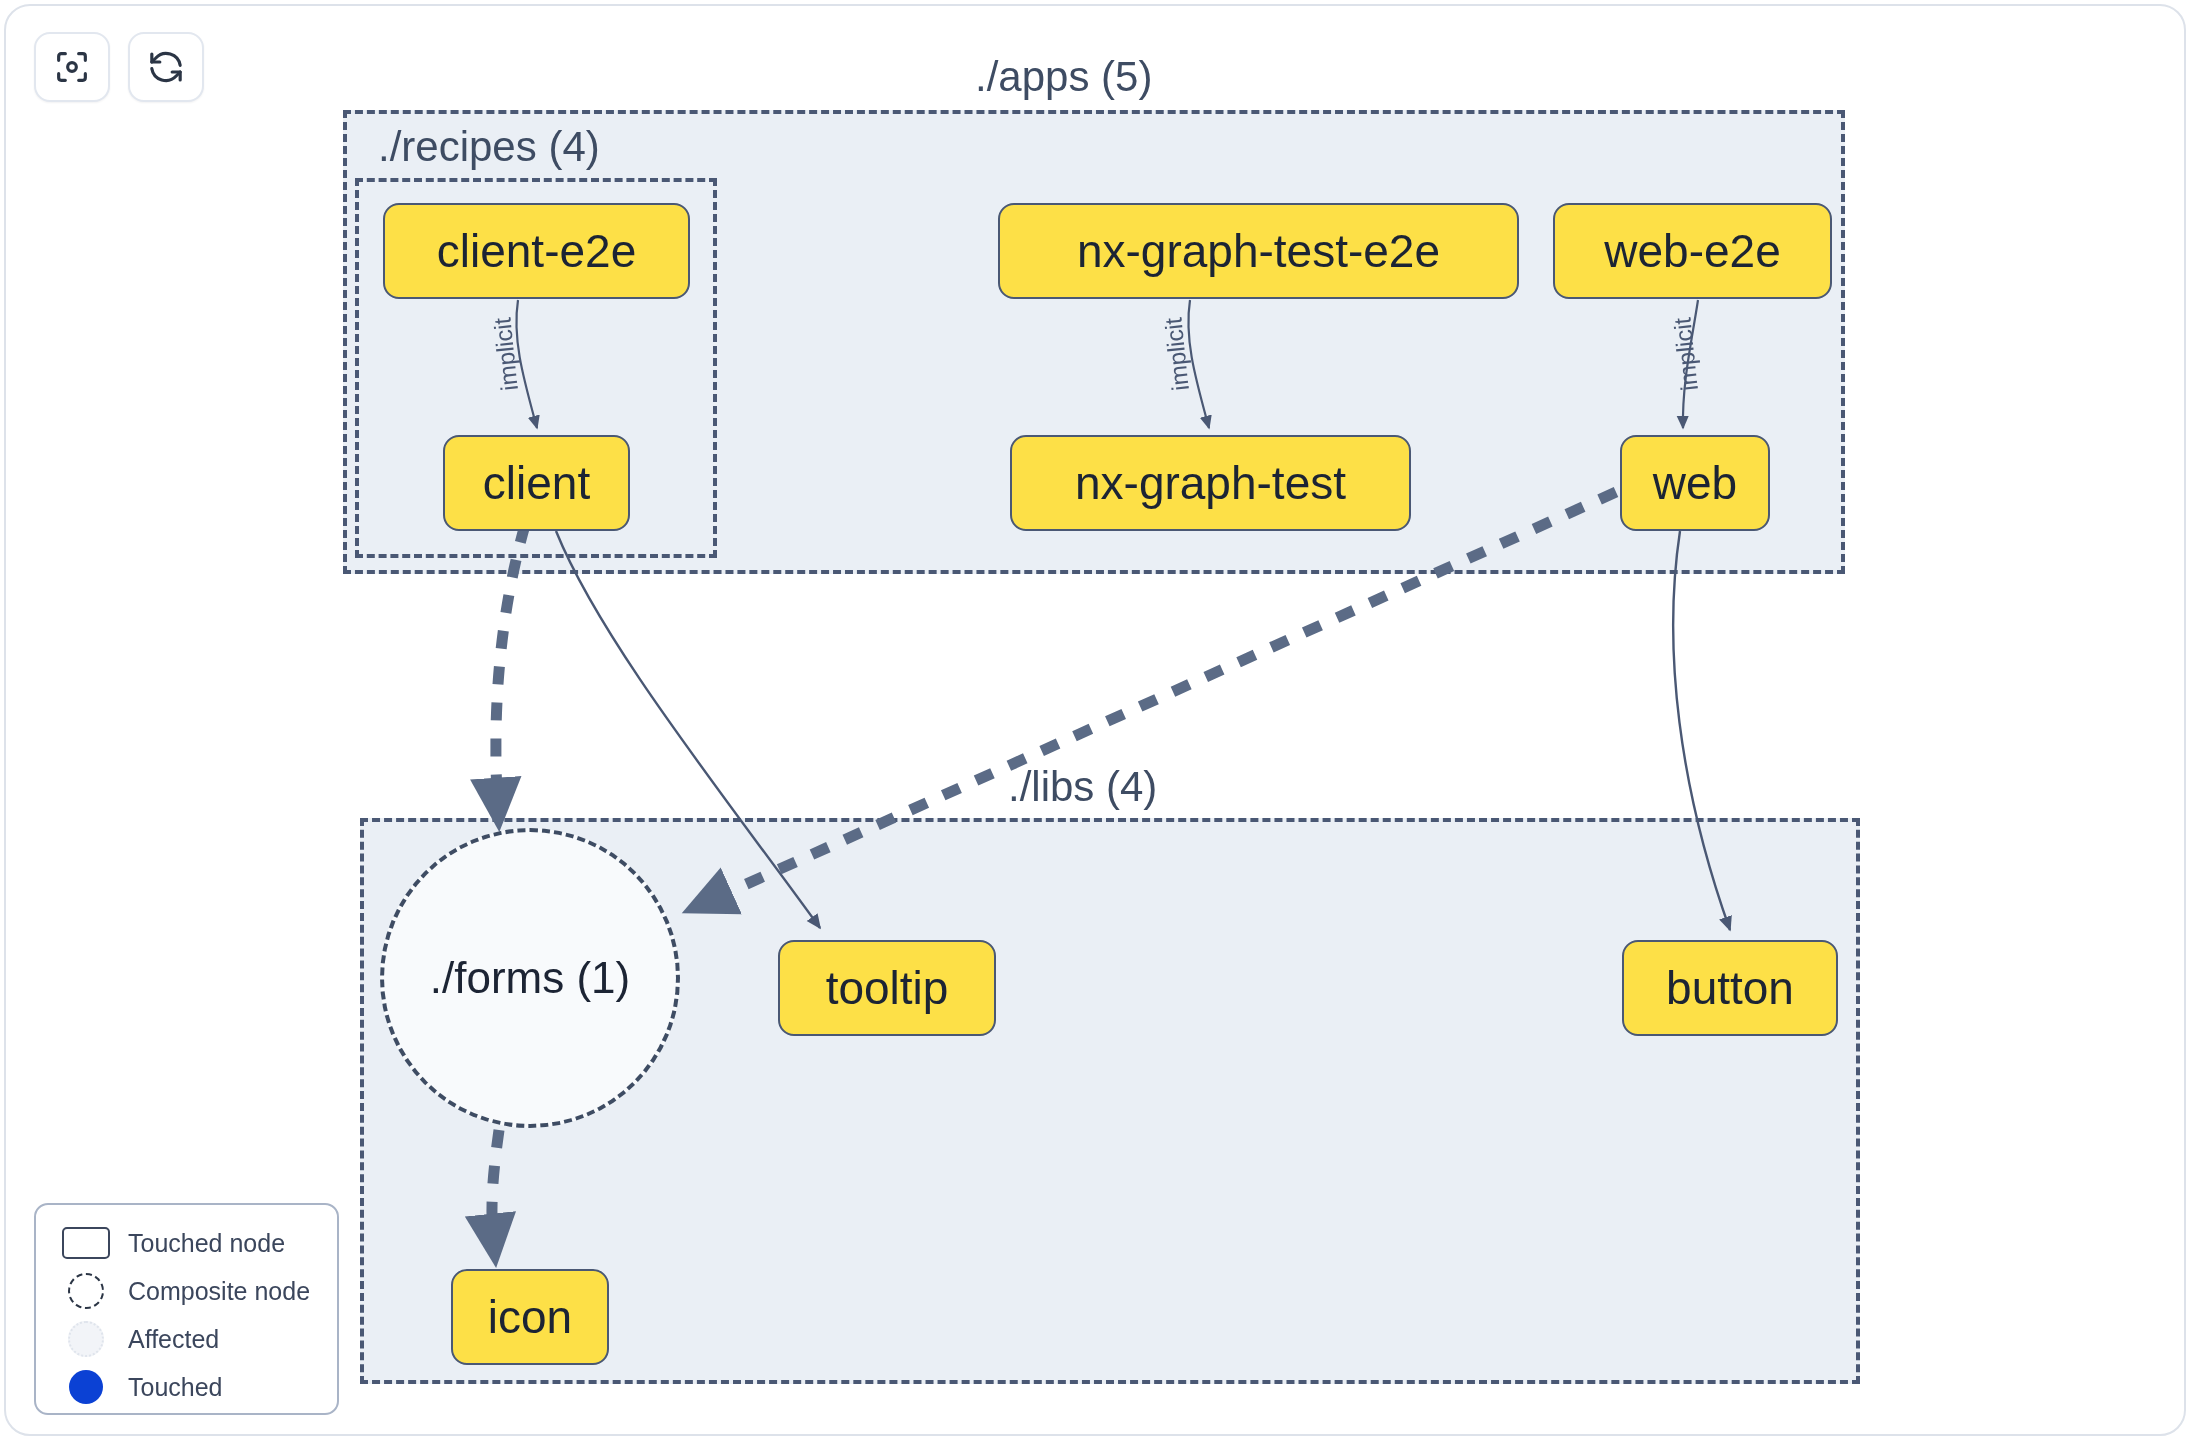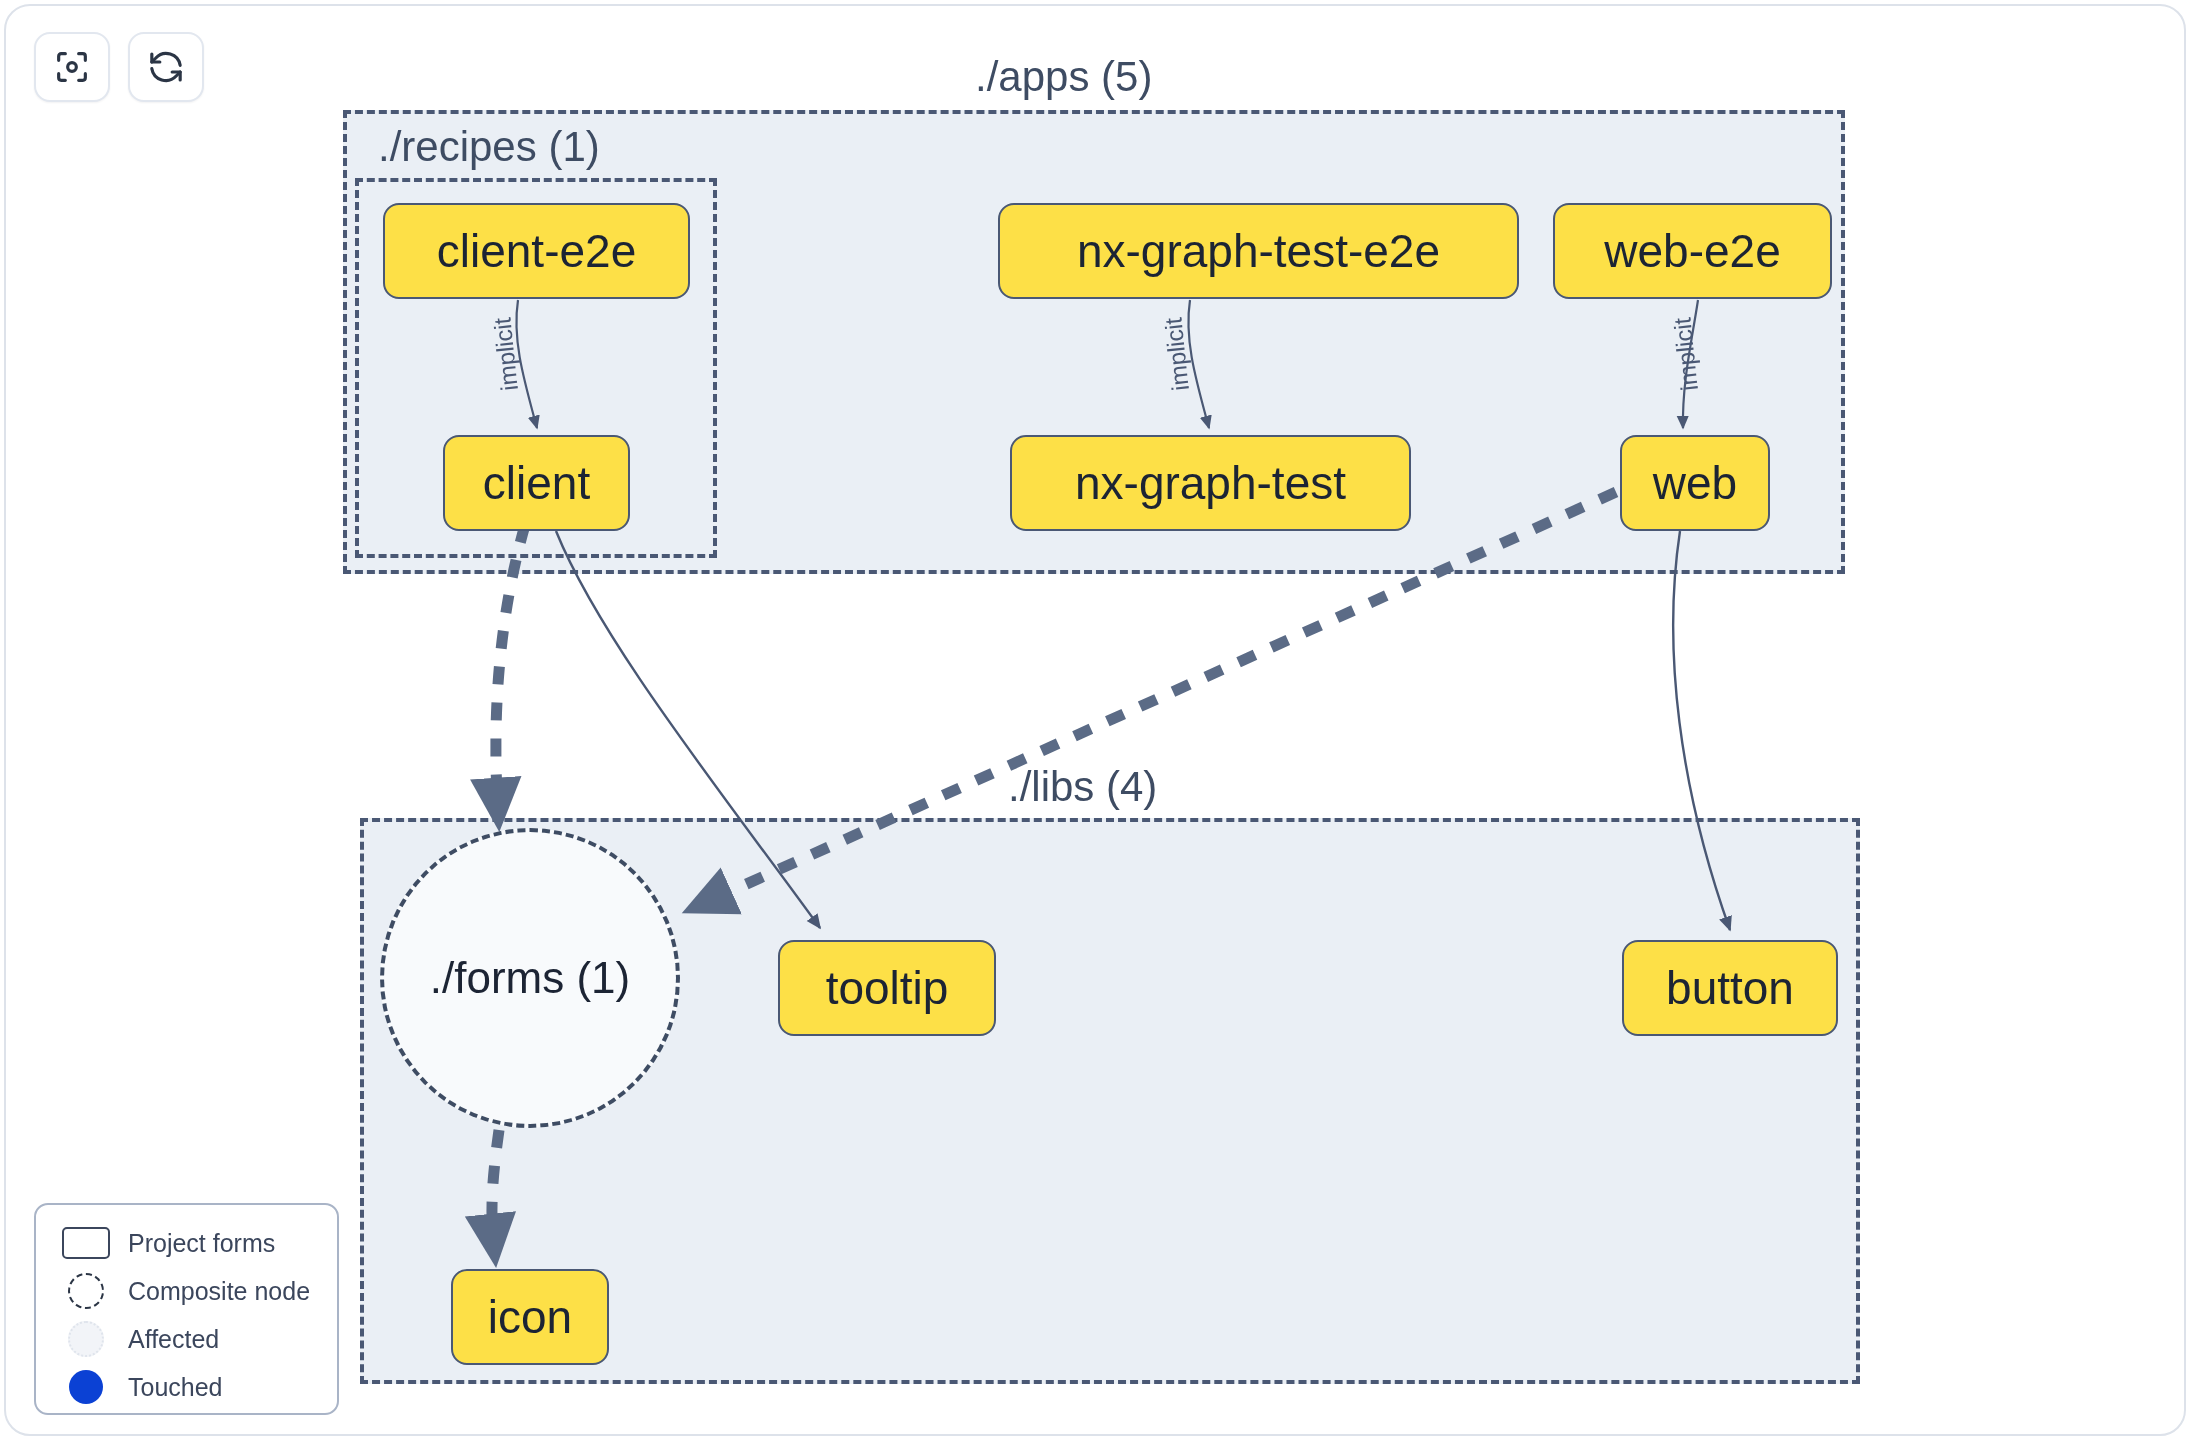--- a/index.html
+++ b/index.html
@@ -251,21 +251,21 @@
     <path d="M 1680 531 C 1662 650 1680 790 1730 930" fill="none" stroke="#4a5874" stroke-width="2.4" marker-end="url(#arrow-thin)"></path>
 
     <path d="M 525 525 C 498 620 492 720 498 812" fill="none" stroke="#5b6b86" stroke-width="11" stroke-dasharray="18 18" stroke-linecap="butt" marker-end="url(#arrow-thick)"></path>
 
     <path d="M 1616 492 L 700 905" fill="none" stroke="#5b6b86" stroke-width="11" stroke-dasharray="18 18" stroke-linecap="butt" marker-end="url(#arrow-thick)"></path>
 
     <path d="M 499 1130 C 492 1180 490 1210 494 1248" fill="none" stroke="#5b6b86" stroke-width="11" stroke-dasharray="18 18" stroke-linecap="butt" marker-end="url(#arrow-thick)"></path>
   </svg>
 
   <div class="group-label" id="label-apps">./apps (5)</div>
-  <div class="group-label" id="label-recipes">./recipes (1)</div>
+  <div class="group-label" id="label-recipes">./recipes (4)</div>
   <div class="group-label" id="label-libs">./libs (4)</div>
 
   <div class="edge-label" id="lbl-implicit-1">implicit</div>
   <div class="edge-label" id="lbl-implicit-2">implicit</div>
   <div class="edge-label" id="lbl-implicit-3">implicit</div>
 
   <div class="node" id="node-client-e2e">client-e2e</div>
   <div class="node" id="node-nx-graph-test-e2e">nx-graph-test-e2e</div>
   <div class="node" id="node-web-e2e">web-e2e</div>
   <div class="node" id="node-client">client</div>
@@ -276,21 +276,21 @@
 
   <div class="node" id="node-tooltip">tooltip</div>
   <div class="node" id="node-button">button</div>
   <div class="node" id="node-icon">icon</div>
 
   <div id="legend">
     <div class="legend-row">
       <span class="legend-swatch">
         <span class="sw-project"></span>
       </span>
-      <span class="legend-text">Project forms</span>
+      <span class="legend-text">Touched node</span>
     </div>
     <div class="legend-row">
       <span class="legend-swatch">
         <span class="sw-composite"></span>
       </span>
       <span class="legend-text">Composite node</span>
     </div>
     <div class="legend-row">
       <span class="legend-swatch">
         <span class="sw-affected"></span>

